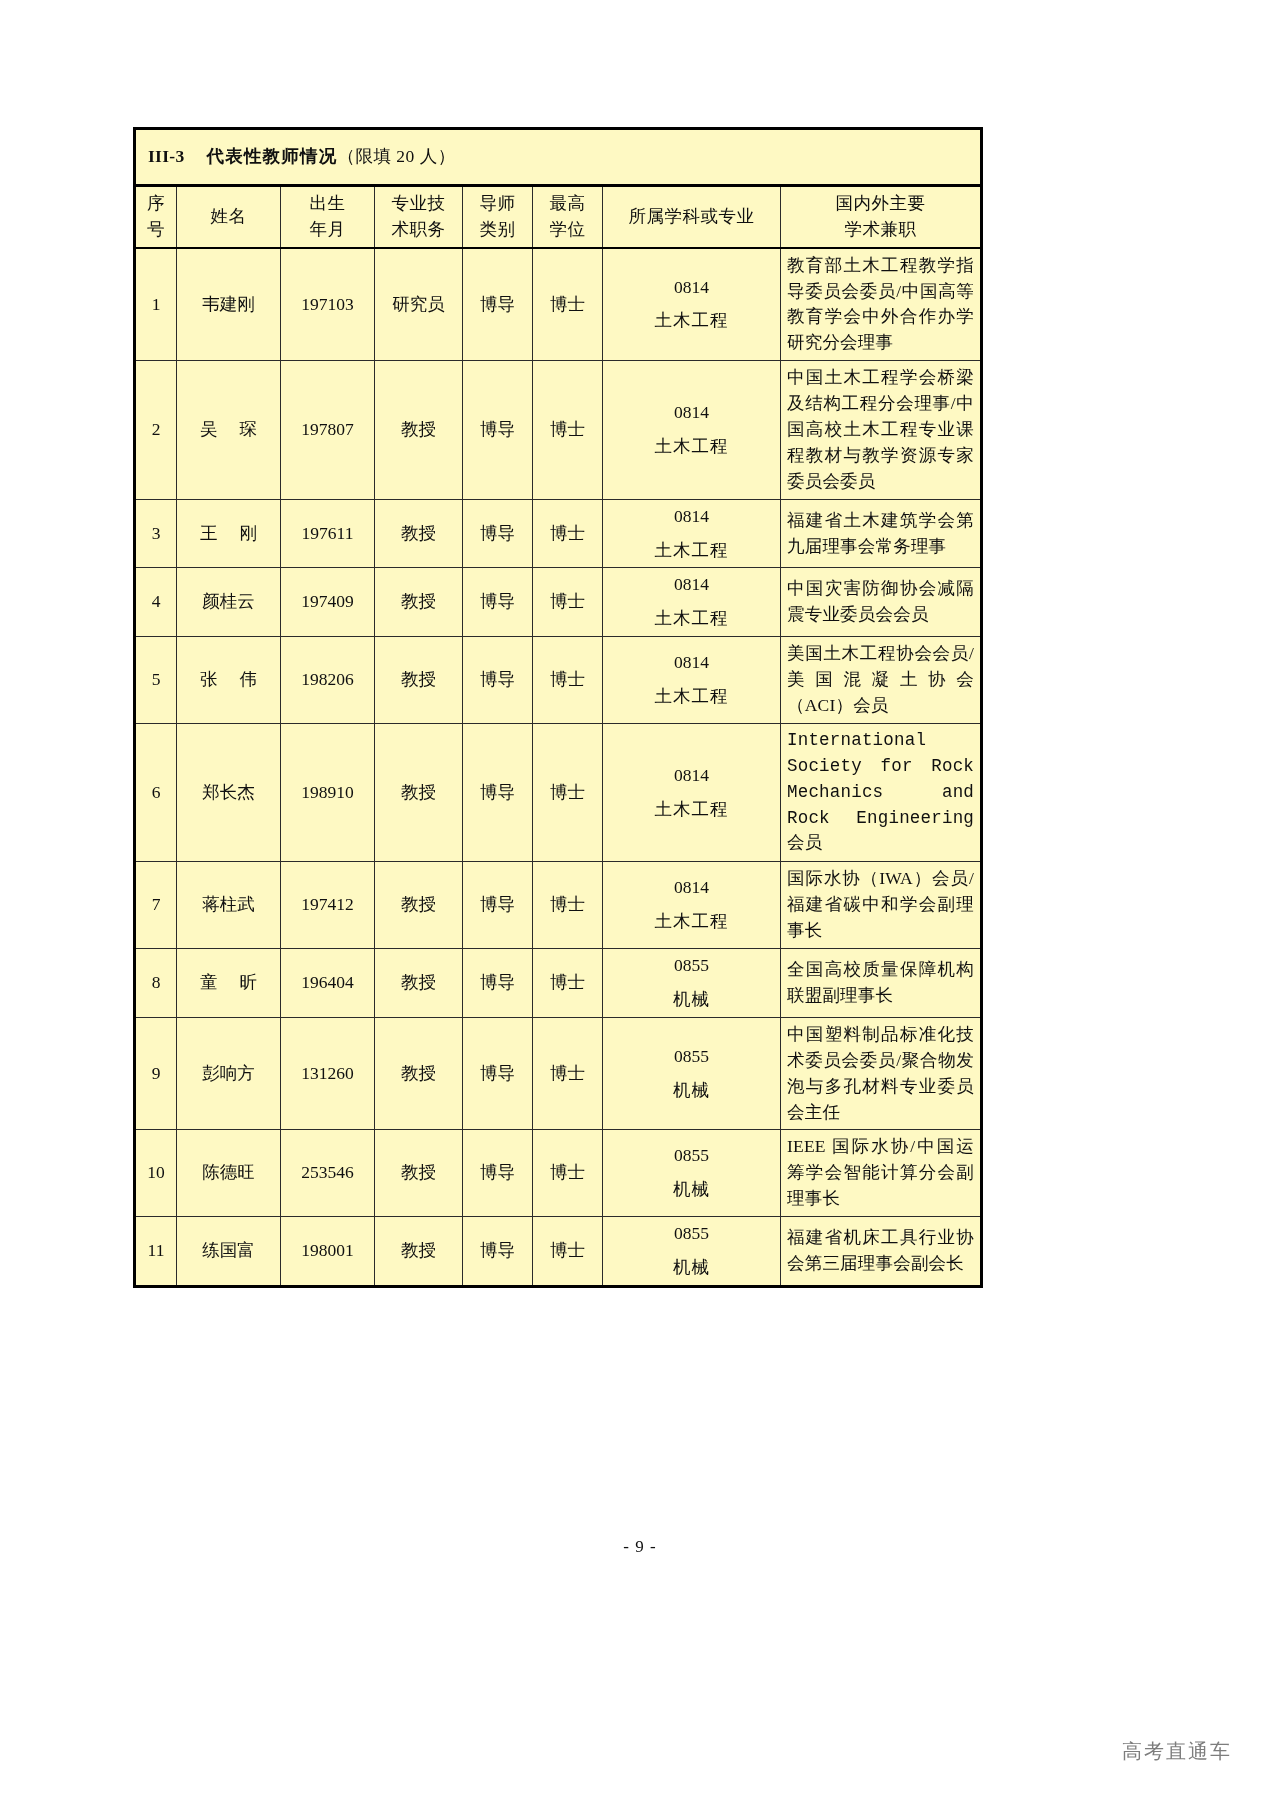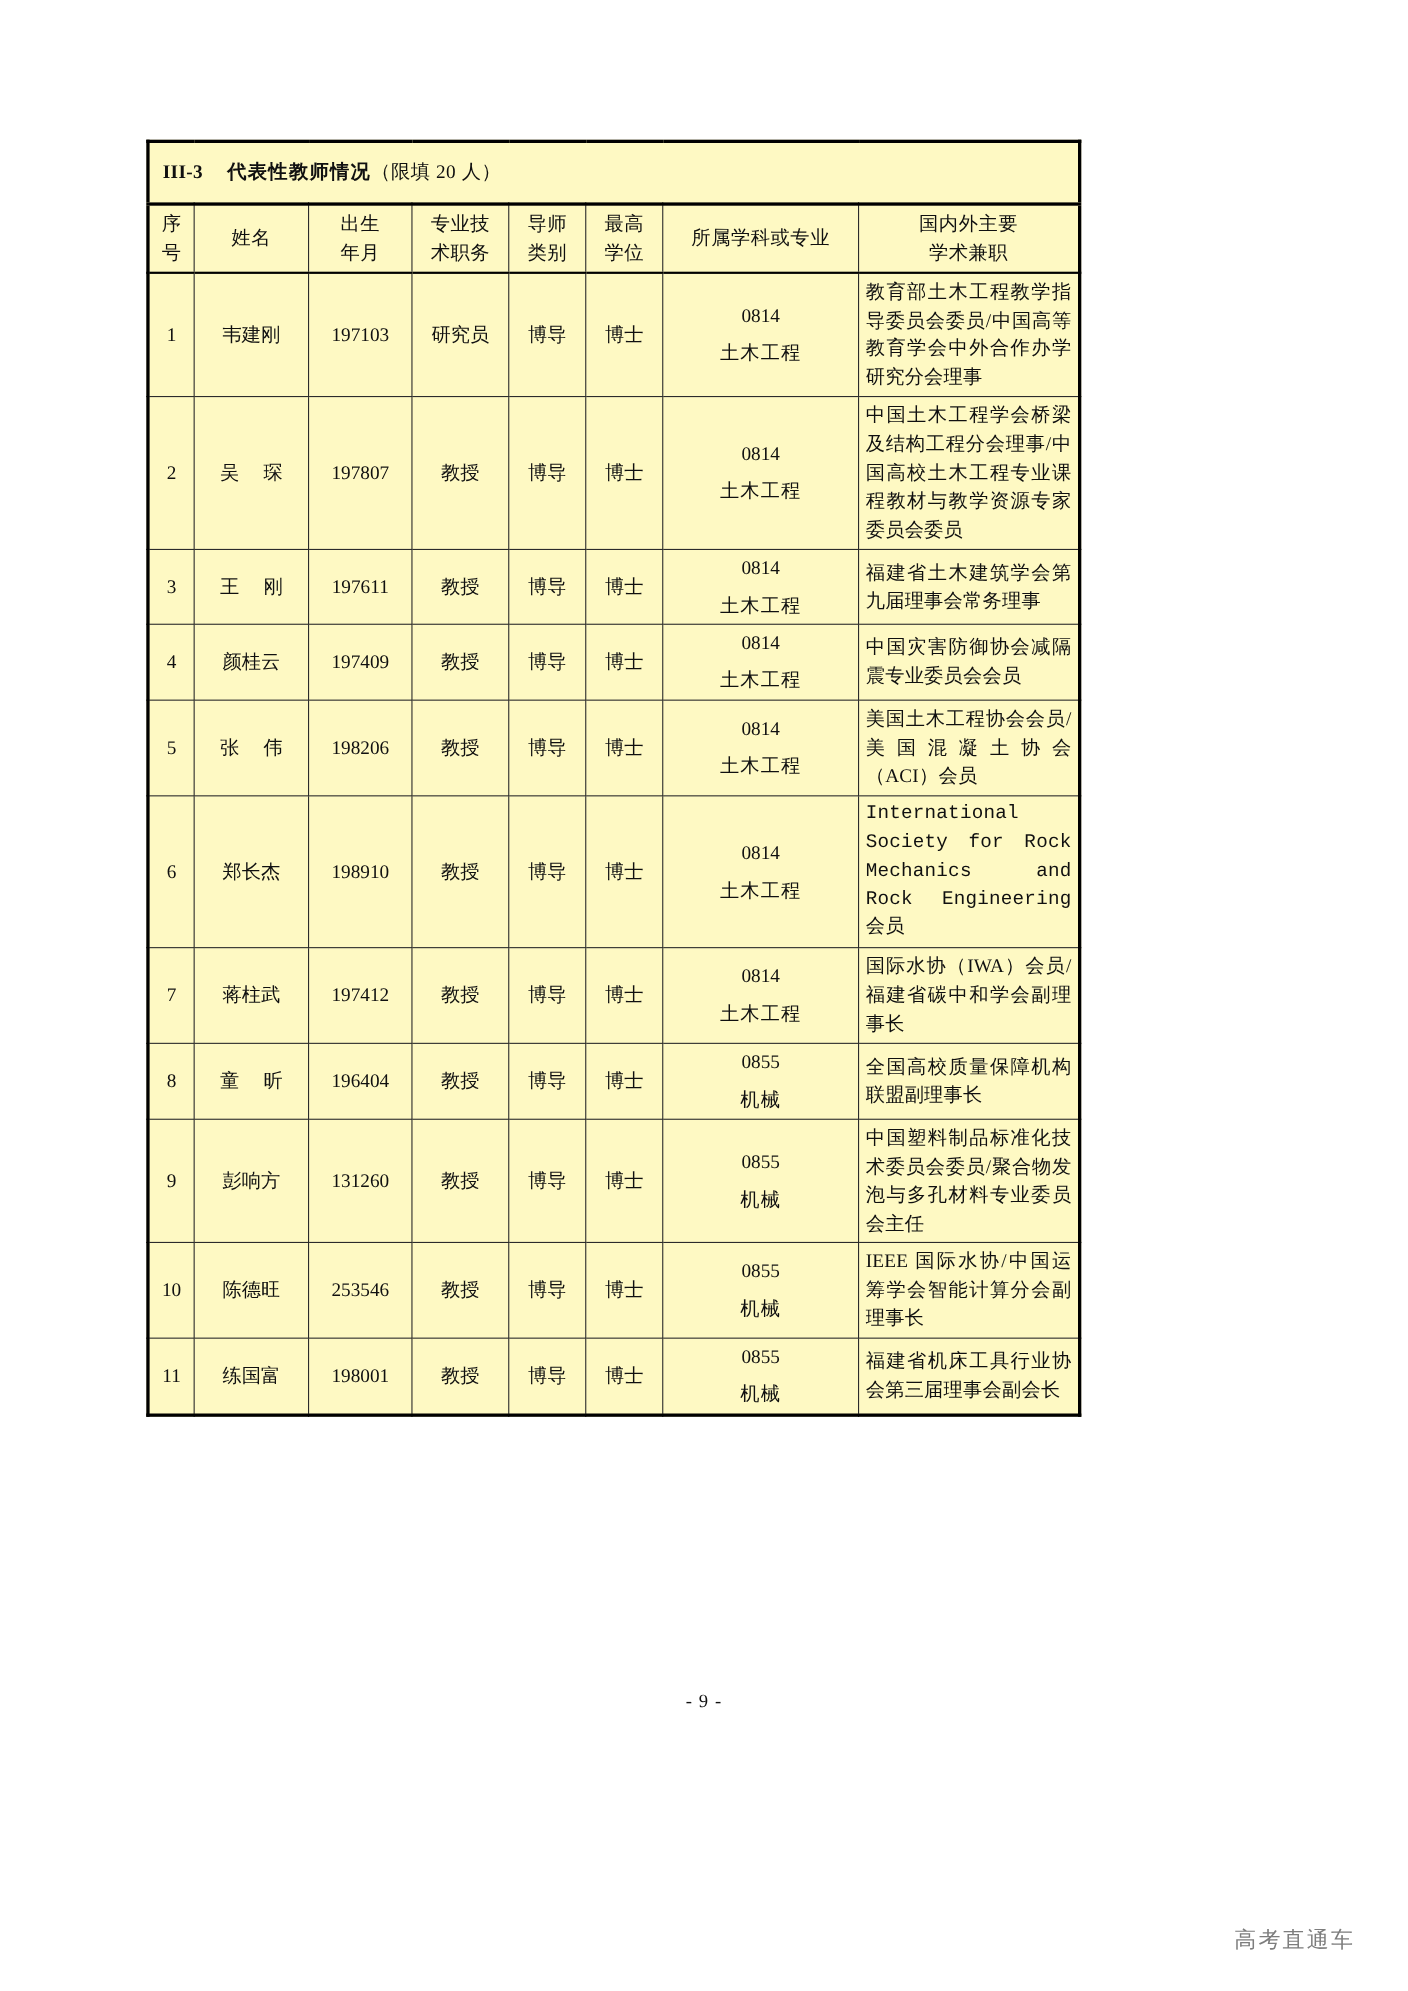--- a/index.html
+++ b/index.html
@@ -110,21 +110,20 @@
     letter-spacing: 1px;
   }
   .watermark {
     position: absolute;
     right: 48px;
     top: 1738px;
     font-size: 20px;
     color: #7d7d7d;
     letter-spacing: 2px;
     font-family: "DejaVu Sans", sans-serif;
-    margin-top: 12px;
   }
 </style>
 </head>
 <body>
 
 <div class="page">
 
   <div class="doc-table-wrap">
     <table class="doc">
       <colgroup>

